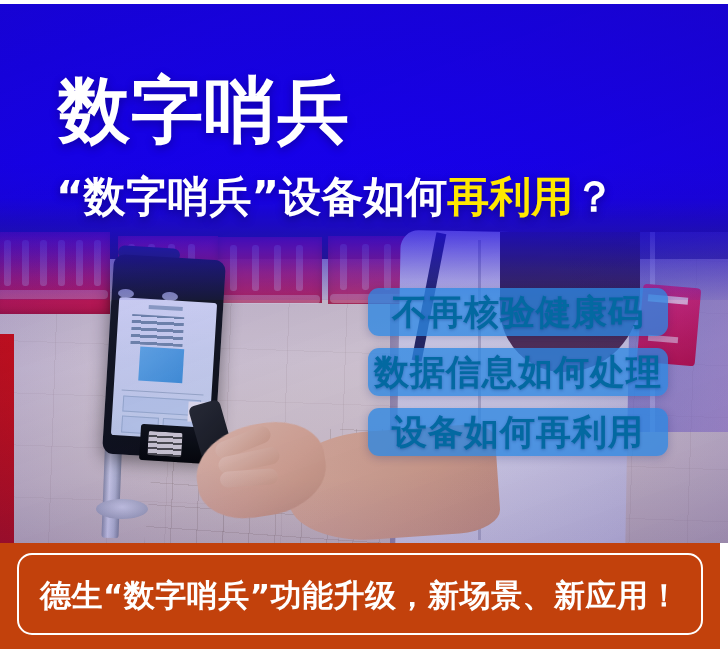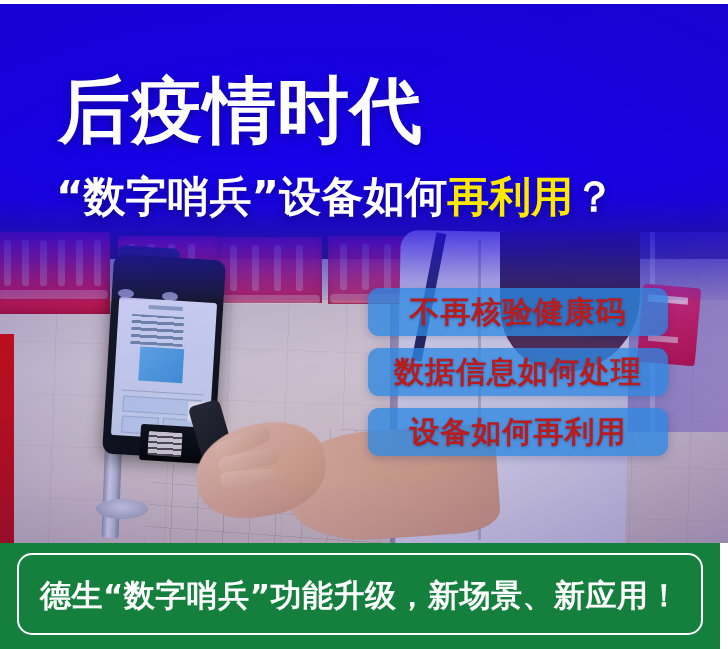--- a/index.html
+++ b/index.html
@@ -272,29 +272,29 @@
   }
   .pill{
     position:relative;
     height:48px; margin-bottom:12px;
     background:rgba(45,135,225,.78);
     border-radius:11px;
     display:flex; align-items:center; justify-content:center;
     box-shadow:0 2px 10px rgba(10,20,90,.22);
   }
   .pill-label{
-    font-size:30px; font-weight:800; color:#b91c1c;
+    font-size:35px; font-weight:800; color:#0369a1;
     letter-spacing:1px; line-height:1; white-space:nowrap;
     text-shadow:0 1px 3px rgba(0,40,110,.35);
   }
 
   
   .bottom-banner{
     position:absolute; left:0; top:543px; width:720px; height:106px;
-    background:#15803d; z-index:50;
+    background:#c2410c; z-index:50;
   }
   .banner-frame{
     position:absolute; left:17px; top:10px; right:17px; bottom:14px;
     border:2px solid #ffffff; border-radius:15px;
   }
   .banner-text{
     position:absolute; left:0; right:0; top:50%;
     transform:translateY(-50%);
     text-align:center;
     font-size:31px; font-weight:800; color:#ffffff;
@@ -386,21 +386,21 @@
     <div class="finger f1"></div>
     <div class="finger f2"></div>
     <div class="finger f3"></div>
   </div>
 
   <div class="blue-tint"></div>
   <div class="blue-vignette"></div>
   <div class="blue-top"></div>
 
   <div class="headline-wrap">
-    <div class="title-main">后疫情时代</div>
+    <div class="title-main">数字哨兵</div>
     <div class="title-sub">
       <span class="hl-white">“数字哨兵”设备如何</span><span class="hl-yellow">再利用</span><span class="hl-white">？</span>
     </div>
   </div>
 
   <div class="pill-list">
     <div class="pill">
       <span class="pill-label">不再核验健康码</span>
     </div>
     <div class="pill">

